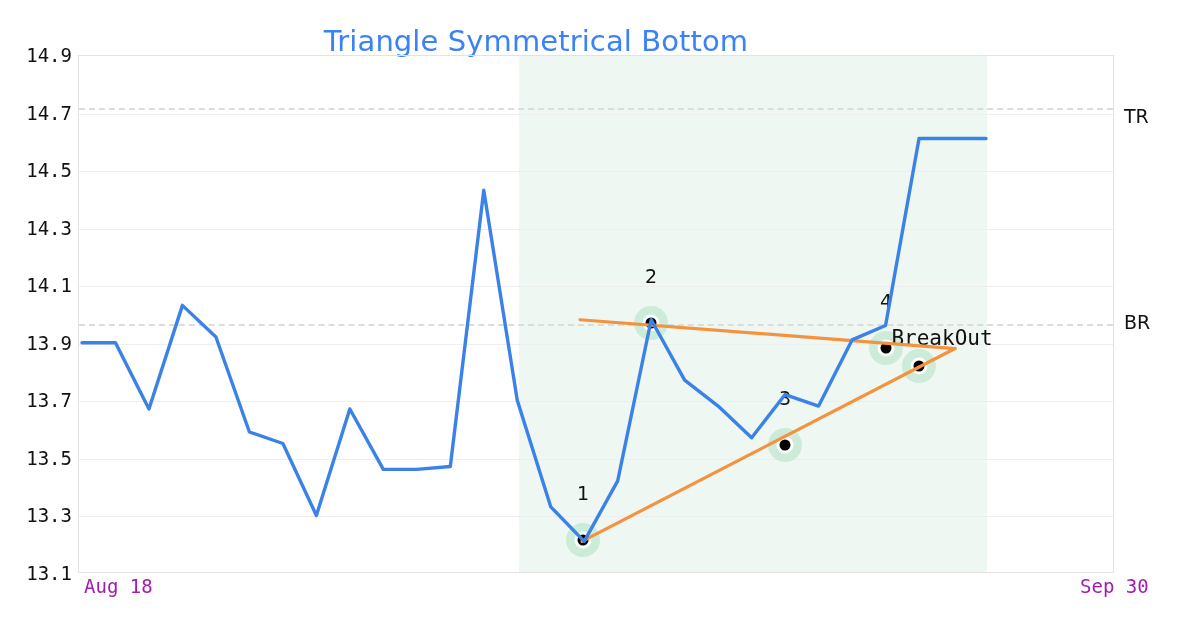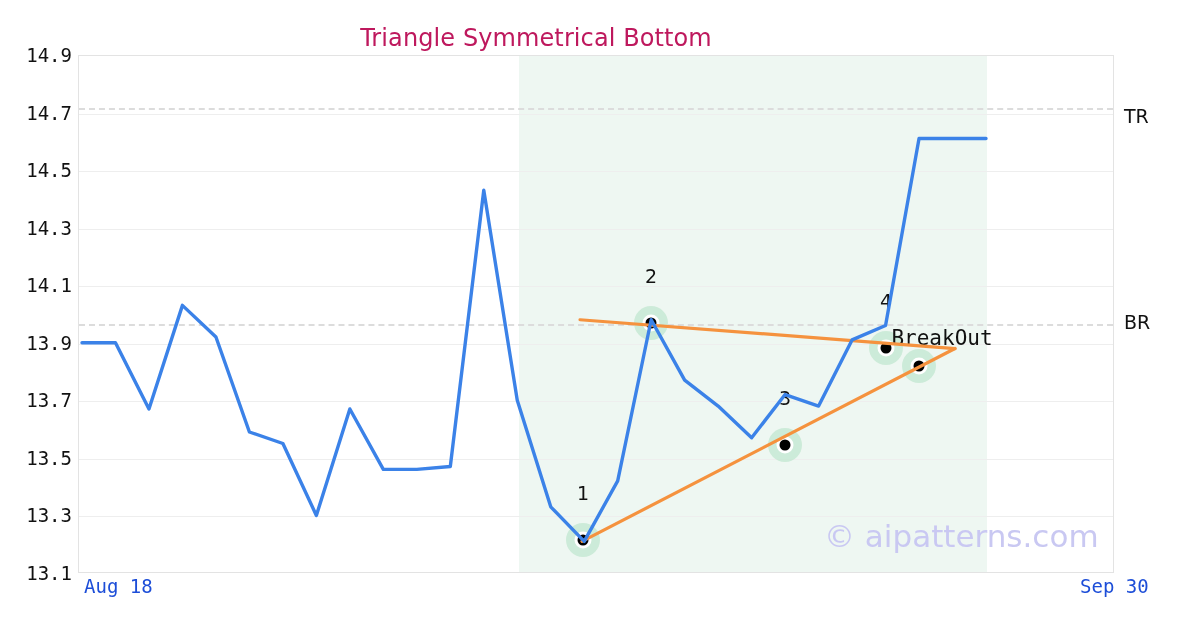--- a/index.html
+++ b/index.html
@@ -3,21 +3,21 @@
 <meta charset="utf-8">
 <style>
   html,body{margin:0;padding:0;background:#ffffff;}
   #root{
     position:relative;width:1200px;height:630px;background:#ffffff;
     font-family:"DejaVu Sans",sans-serif;overflow:hidden;
   }
   
   #title{
     position:absolute;left:0;top:24px;width:1072px;text-align:center;
-    font-family:"DejaVu Sans",sans-serif;font-size:24px;color:#be185d;
+    font-family:"DejaVu Sans",sans-serif;font-size:29px;color:#3b82f6;
     letter-spacing:.1px;
   }
   
   #plot{
     position:absolute;left:78px;top:55px;width:1036px;height:518px;
     box-sizing:border-box;border:1.4px solid #e3e3e3;background:transparent;
   }
   .gridline{position:absolute;left:0;width:100%;height:1px;background:#eeeeee;}
   .shade{position:absolute;top:0;height:100%;background:#eef7f2;}
   
@@ -30,21 +30,21 @@
     color:#111111;white-space:nowrap;
   }
   
   .ytick{
     position:absolute;right:1128px;text-align:right;width:120px;
     font-family:"DejaVu Sans Mono",monospace;font-size:19px;color:#111111;
     transform:translateY(-50%);
   }
   .xtick{
     position:absolute;top:575px;
-    font-family:"DejaVu Sans Mono",monospace;font-size:19px;color:#1d4ed8;
+    font-family:"DejaVu Sans Mono",monospace;font-size:19px;color:#a21caf;
     white-space:nowrap;
   }
   
   #svg{position:absolute;left:0;top:0;width:1200px;height:630px;}
   
   .halo{
     position:absolute;width:34px;height:34px;border-radius:50%;
     background:#bfe6cf;opacity:.72;transform:translate(-50%,-50%);
   }
   .dotw{
@@ -141,14 +141,13 @@
   <svg id="svg">
     <g id="trend-group">
         <line x1="580" y1="319.7555555555554" x2="955" y2="348.5333333333331" stroke="#f5923e" stroke-width="3.2" stroke-linecap="round"></line>
         <line x1="582" y1="541.3444444444441" x2="955" y2="348.5333333333331" stroke="#f5923e" stroke-width="3.2" stroke-linecap="round"></line>
       </g>
     <g id="price-group">
         <polyline points="82.00,342.78 115.48,342.78 148.96,408.97 182.44,305.37 215.93,337.02 249.41,431.99 282.89,443.50 316.37,515.44 349.85,408.97 383.33,469.40 416.81,469.40 450.30,466.52 483.78,190.26 517.26,400.33 550.74,506.81 584.22,541.34 617.70,480.91 651.19,319.76 684.67,380.19 718.15,406.09 751.63,437.74 785.11,394.58 818.59,406.09 852.07,339.90 885.56,325.51 919.04,138.46 952.52,138.46 986.00,138.46" fill="none" stroke="#3b82e8" stroke-width="3.4" stroke-linejoin="round" stroke-linecap="round"></polyline>
       </g>
   </svg>
 
-  <div id="wm" style="color: rgb(201, 200, 242);">© aipatterns.com</div>
 </div>
 
 </body></html>

